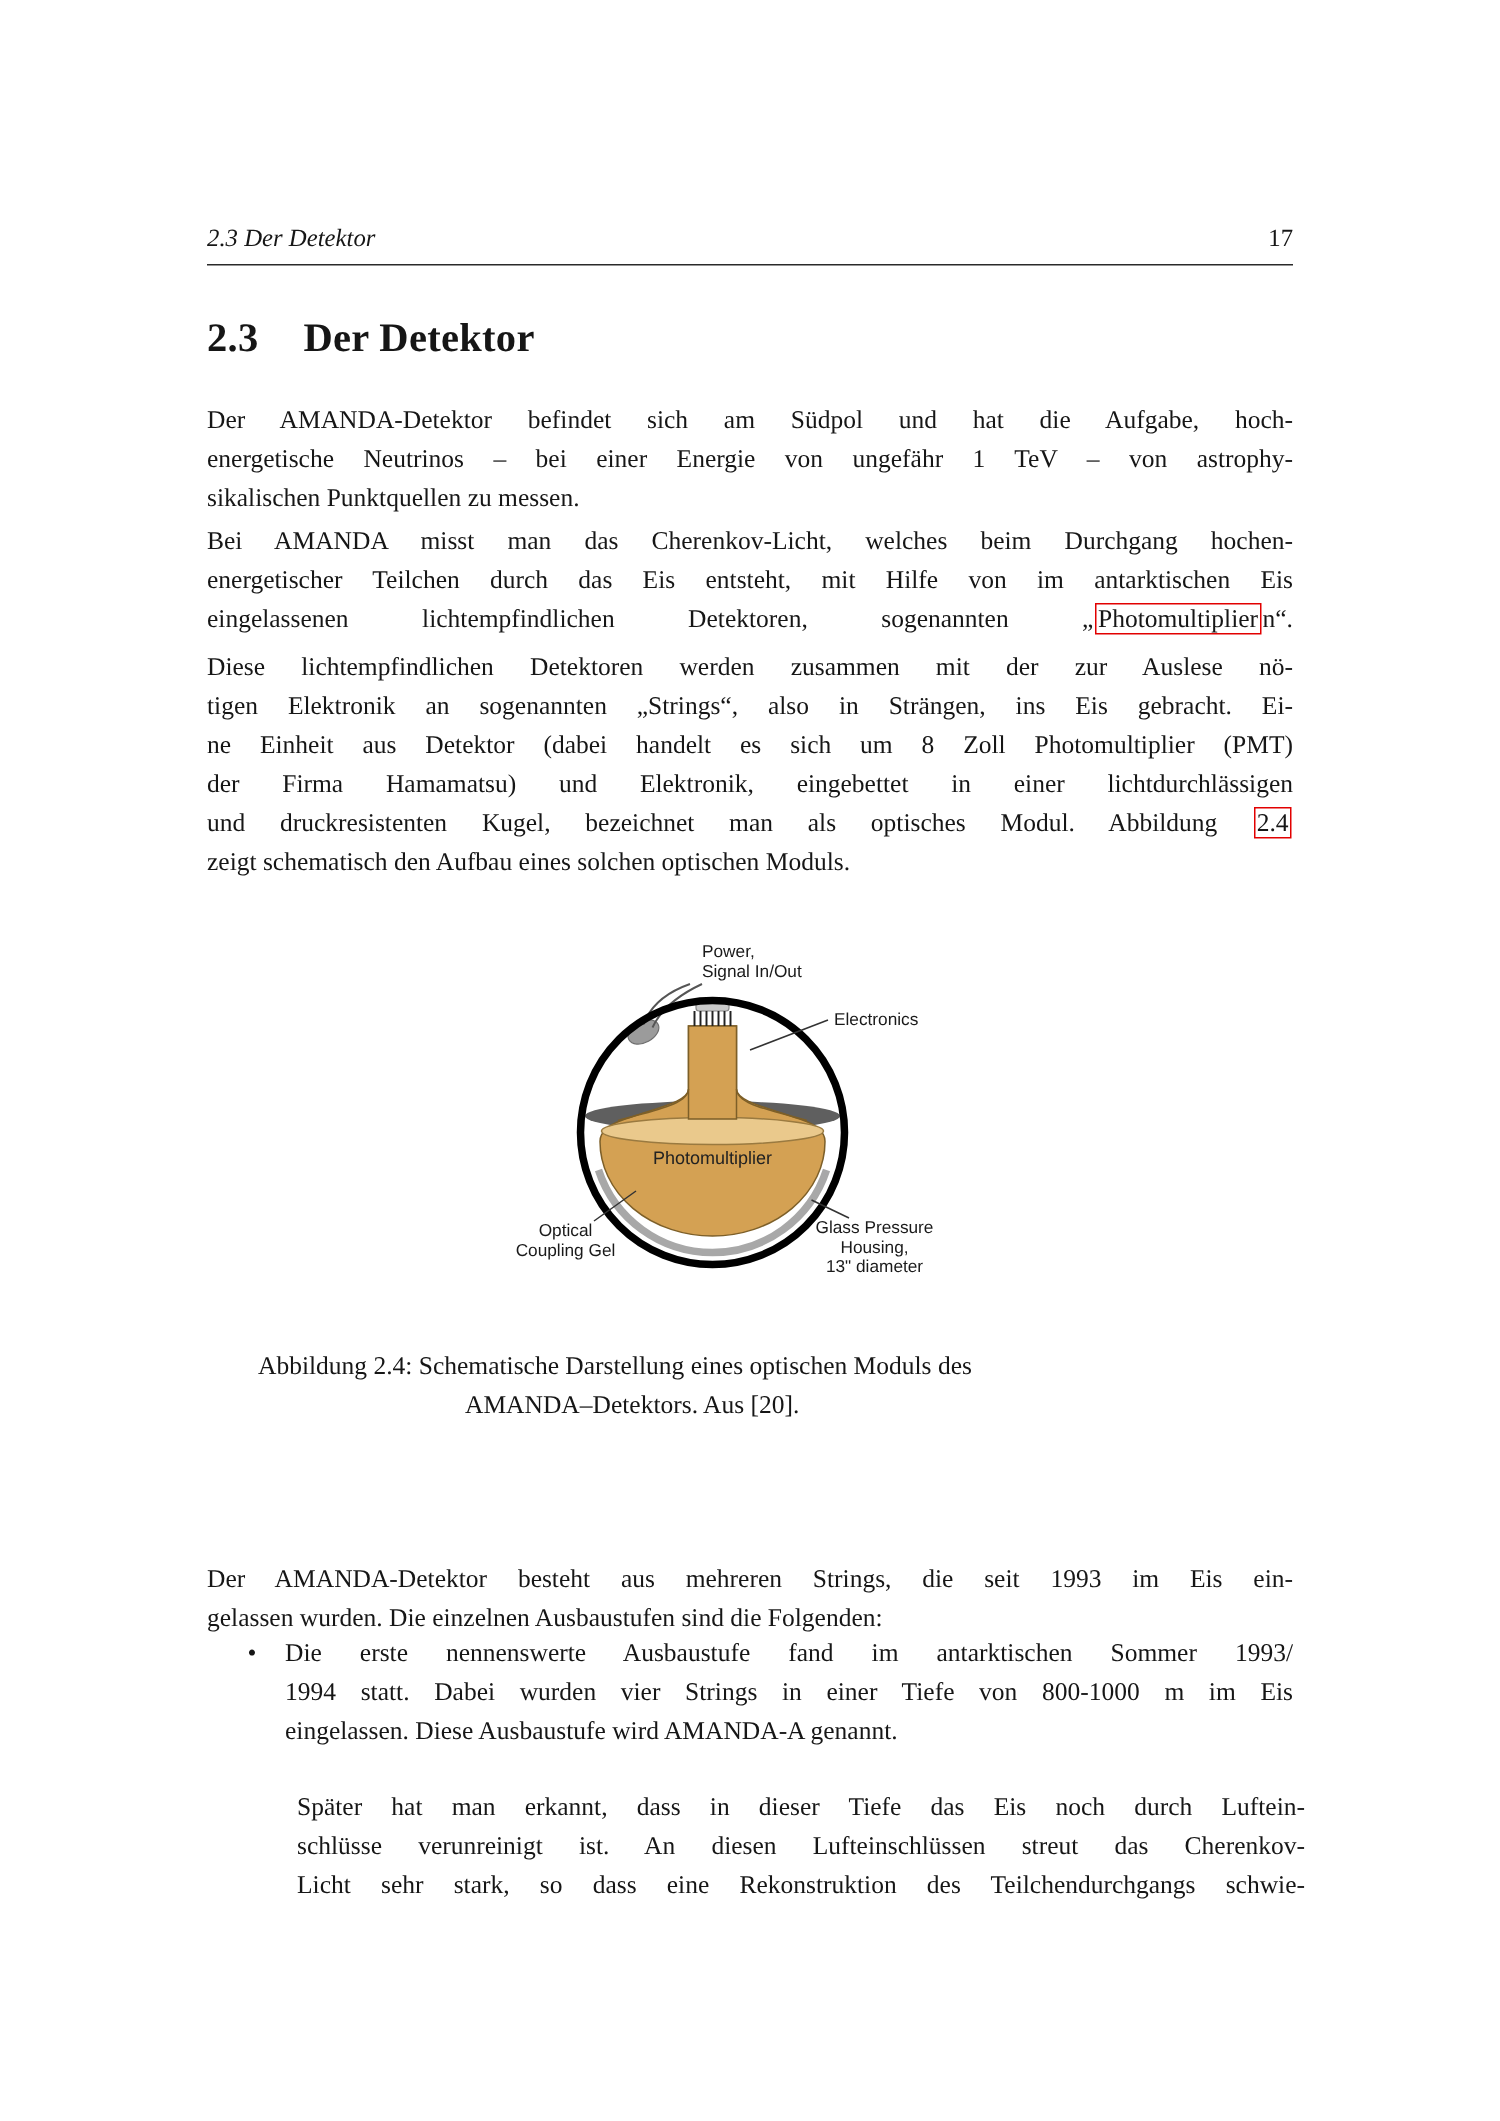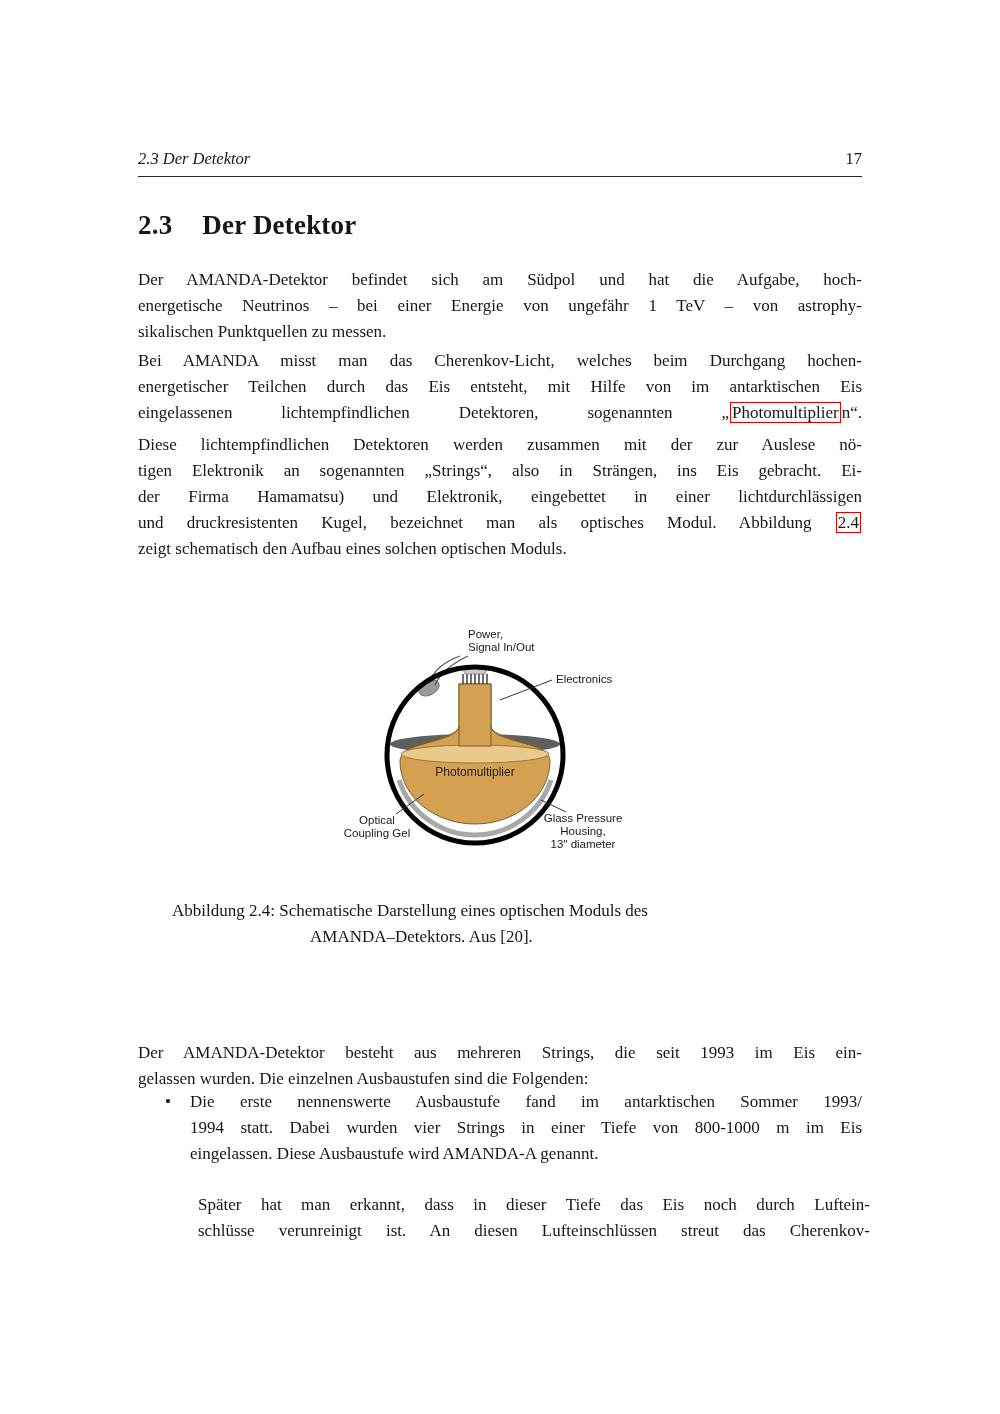--- a/index.html
+++ b/index.html
@@ -70,20 +70,21 @@
 
   <div class="para" style="top:348px">
     <div class="l">Bei AMANDA misst man das Cherenkov-Licht, welches beim Durchgang hochen-</div>
     <div class="l">energetischer Teilchen durch das Eis entsteht, mit Hilfe von im antarktischen Eis</div>
     <div class="l"><span>eingelassenen lichtempfindlichen Detektoren, sogenannten „</span><span class="linkbox">Photomultiplier</span><span>n“.</span></div>
   </div>
 
   <div class="para" style="top:432px">
     <div class="l">Diese lichtempfindlichen Detektoren werden zusammen mit der zur Auslese nö-</div>
     <div class="l">tigen Elektronik an sogenannten „Strings“, also in Strängen, ins Eis gebracht. Ei-</div>
+    <div class="l">ne Einheit aus Detektor (dabei handelt es sich um 8 Zoll Photomultiplier (PMT)</div>
     <div class="l">der Firma Hamamatsu) und Elektronik, eingebettet in einer lichtdurchlässigen</div>
     <div class="l"><span>und druckresistenten Kugel, bezeichnet man als optisches Modul. Abbildung </span><span class="linkbox">2.4</span></div>
     <div class="ll">zeigt schematisch den Aufbau eines solchen optischen Moduls.</div>
   </div>
 
   <div class="figure">
     <svg width="724" height="235" viewBox="0 0 724 235">
 
       <circle cx="337" cy="127" r="88" fill="#ffffff" stroke="none"></circle>
 
@@ -149,16 +150,17 @@
       <div class="l">Die erste nennenswerte Ausbaustufe fand im antarktischen Sommer 1993/</div>
       <div class="l">1994 statt. Dabei wurden vier Strings in einer Tiefe von 800-1000 m im Eis</div>
       <div class="ll">eingelassen. Diese Ausbaustufe wird AMANDA-A genannt.</div>
     </div>
   </div>
 
   <div class="cont-row">
     <div class="cont-text">
       <div class="l">Später hat man erkannt, dass in dieser Tiefe das Eis noch durch Luftein-</div>
       <div class="l">schlüsse verunreinigt ist. An diesen Lufteinschlüssen streut das Cherenkov-</div>
+      <div class="l">Licht sehr stark, so dass eine Rekonstruktion des Teilchendurchgangs schwie-</div>
     </div>
   </div>
 
 </div>
 
 </body></html>

